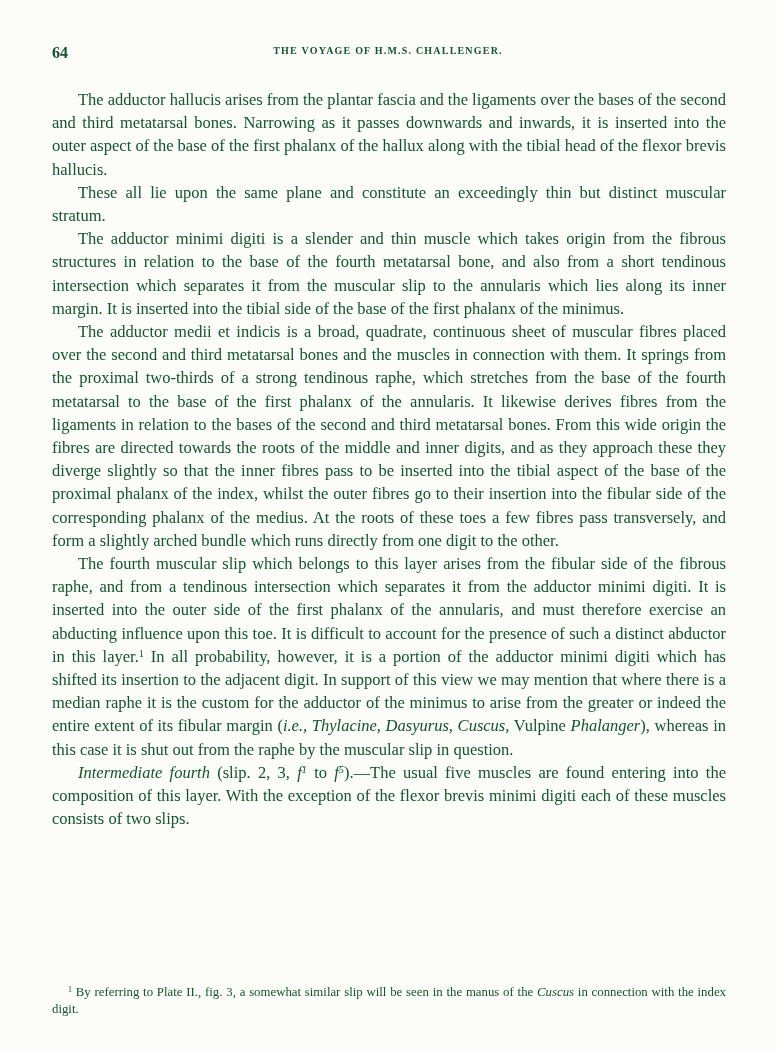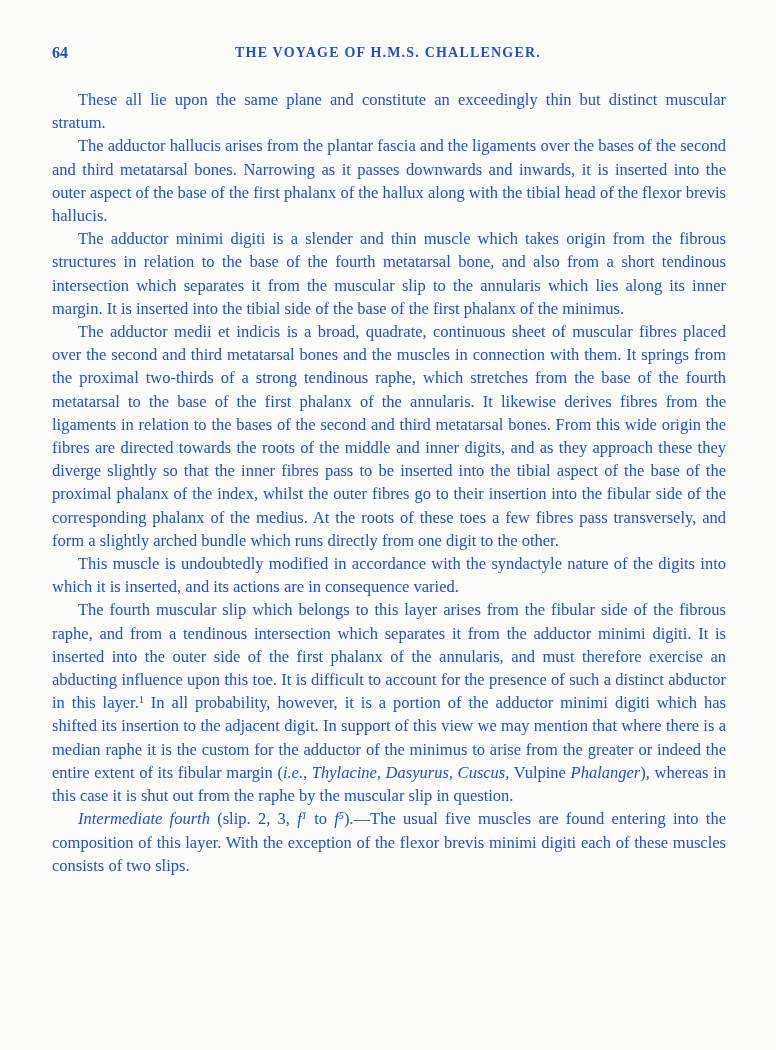--- a/index.html
+++ b/index.html
@@ -6,42 +6,42 @@
   html, body { width: 776px; }
   body {
     background: #f4f3ef;
     font-family: "Liberation Serif", serif;
   }
   .page {
     position: relative;
     width: 776px;
     height: 1050px;
     background: #fcfcf9;
-    color: #1d4ed8;
+    color: #14532d;
     overflow: hidden;
   }
   .running-head {
     position: absolute;
     top: 44px;
     left: 52px;
     right: 52px;
     height: 22px;
   }
   .page-num {
     position: absolute;
     left: 0;
     top: 0;
     font-weight: 700;
     font-size: 16px;
   }
   .title {
     display: block;
     text-align: center;
     font-weight: 700;
-    font-size: 14px;
+    font-size: 10px;
     letter-spacing: 1.2px;
     padding-top: 1px;
   }
   .text-block {
     position: absolute;
     top: 88px;
     left: 52px;
     width: 674px;
     font-size: 16.5px;
     line-height: 23.2px;
@@ -70,22 +70,24 @@
 </head>
 <body>
 
 <div class="page">
   <header class="running-head">
     <span class="page-num">64</span>
     <span class="title">THE VOYAGE OF H.M.S. CHALLENGER.</span>
   </header>
 
   <main class="text-block" id="paragraphs">
+      <p class="para"><span>The adductor hallucis arises from the plantar fascia and the ligaments over the bases of the second and third metatarsal bones. Narrowing as it passes downwards and inwards, it is inserted into the outer aspect of the base of the first phalanx of the hallux along with the tibial head of the flexor brevis hallucis.</span></p>
       <p class="para"><span>These all lie upon the same plane and constitute an exceedingly thin but distinct muscular stratum.</span></p>
-      <p class="para"><span>The adductor hallucis arises from the plantar fascia and the ligaments over the bases of the second and third metatarsal bones. Narrowing as it passes downwards and inwards, it is inserted into the outer aspect of the base of the first phalanx of the hallux along with the tibial head of the flexor brevis hallucis.</span></p>
       <p class="para"><span>The adductor minimi digiti is a slender and thin muscle which takes origin from the fibrous structures in relation to the base of the fourth metatarsal bone, and also from a short tendinous intersection which separates it from the muscular slip to the annularis which lies along its inner margin. It is inserted into the tibial side of the base of the first phalanx of the minimus.</span></p>
       <p class="para"><span>The adductor medii et indicis is a broad, quadrate, continuous sheet of muscular fibres placed over the second and third metatarsal bones and the muscles in connection with them. It springs from the proximal two-thirds of a strong tendinous raphe, which stretches from the base of the fourth metatarsal to the base of the first phalanx of the annularis. It likewise derives fibres from the ligaments in relation to the bases of the second and third metatarsal bones. From this wide origin the fibres are directed towards the roots of the middle and inner digits, and as they approach these they diverge slightly so that the inner fibres pass to be inserted into the tibial aspect of the base of the proximal phalanx of the index, whilst the outer fibres go to their insertion into the fibular side of the corresponding phalanx of the medius. At the roots of these toes a few fibres pass transversely, and form a slightly arched bundle which runs directly from one digit to the other.</span></p>
-      <p class="para"><span>This muscle is undoubtedly modified in accordance with the syndactyle nature of the digits into which it is inserted, and its actions are in consequence varied.</span></p>
       <p class="para"><span>The fourth muscular slip which belongs to this layer arises from the fibular side of the fibrous raphe, and from a tendinous intersection which separates it from the adductor minimi digiti. It is inserted into the outer side of the first phalanx of the annularis, and must therefore exercise an abducting influence upon this toe. It is difficult to account for the presence of such a distinct abductor in this layer.</span><sup>1</sup><span> In all probability, however, it is a portion of the adductor minimi digiti which has shifted its insertion to the adjacent digit. In support of this view we may mention that where there is a median raphe it is the custom for the adductor of the minimus to arise from the greater or indeed the entire extent of its fibular margin (</span><i>i.e., Thylacine, Dasyurus, Cuscus,</i><span> Vulpine </span><i>Phalanger</i><span>), whereas in this case it is shut out from the raphe by the muscular slip in question.</span></p>
       <p class="para"><i>Intermediate fourth</i><span> (slip. 2, 3, </span><i>f</i><sup class="it">1</sup><span> to </span><i>f</i><sup class="it">5</sup><span>).—The usual five muscles are found entering into the composition of this layer. With the exception of the flexor brevis minimi digiti each of these muscles consists of two slips.</span></p>
     </main>
 
+  <footer class="footnote" id="footnote">
+      <p class="fn-para"><sup>1</sup><span> By referring to Plate II., fig. 3, a somewhat similar slip will be seen in the manus of the </span><i>Cuscus</i><span> in connection with the index digit.</span></p>
+    </footer>
 </div>
 
 </body></html>

